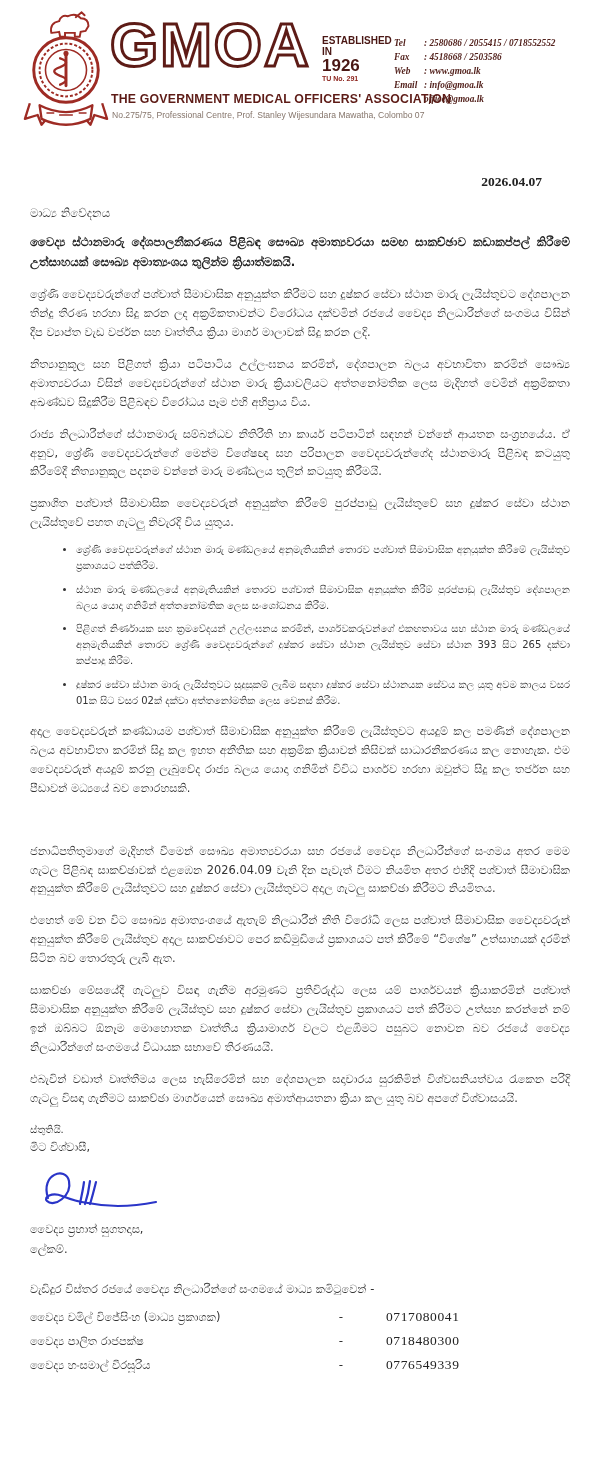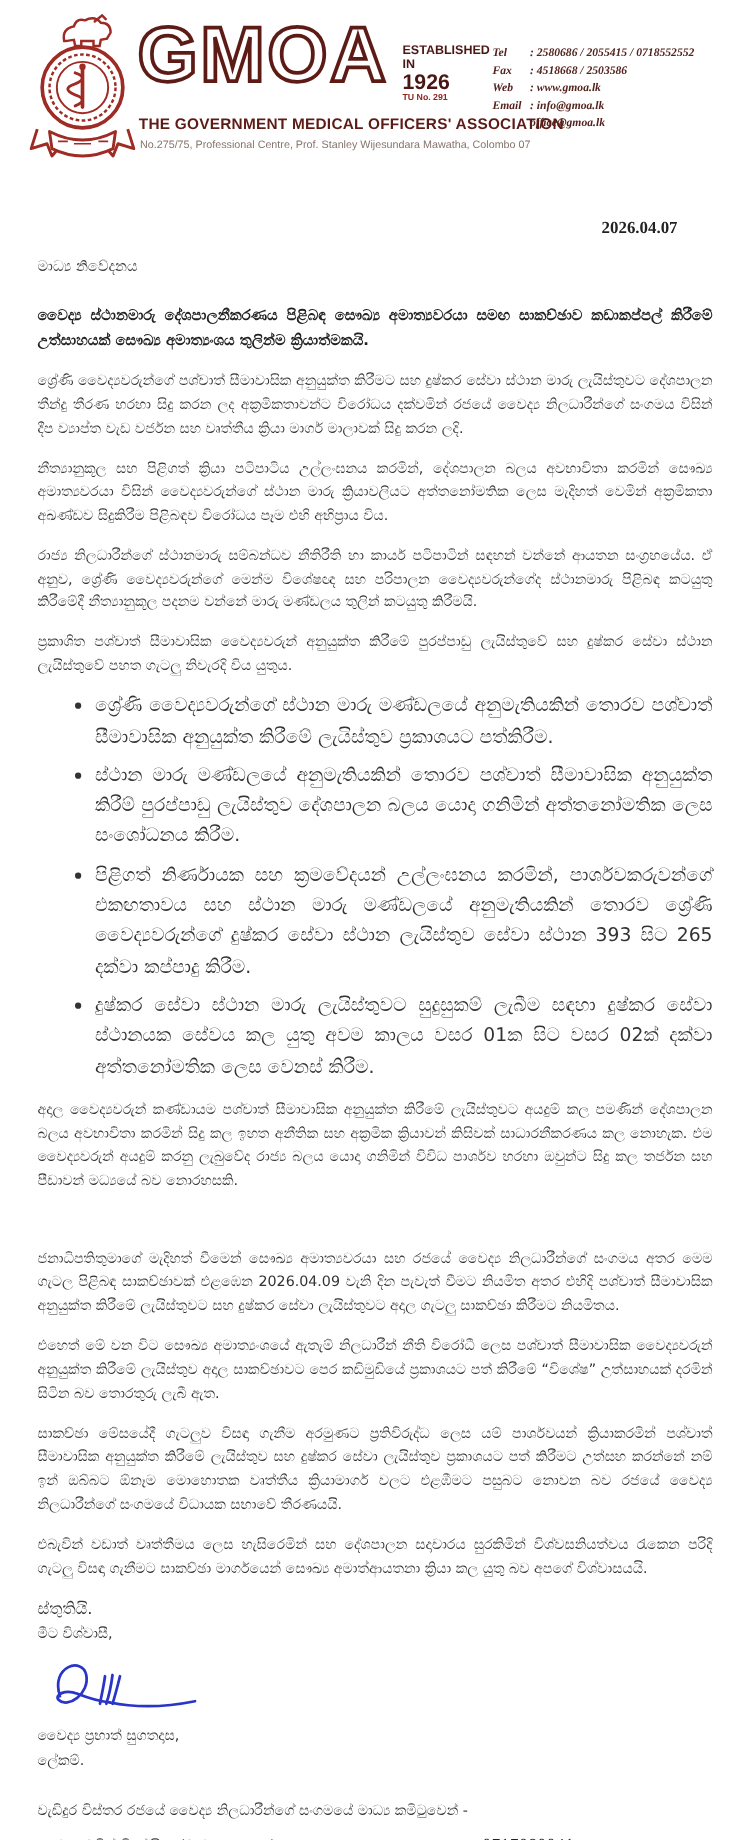--- a/index.html
+++ b/index.html
@@ -54,29 +54,29 @@
   .contact-row { display:flex; }
   .contact-label { width:30px; flex:0 0 30px; }
   .contact-value { flex:1; }
   .email-extra { padding-left:30px; }
 
   
   .body-col { padding:0 30px; }
   .date-line { text-align:right; padding-right:28px; margin-top:26px;
     font-family:"Liberation Serif",serif; font-size:13.5px; font-weight:bold; color:#222; }
   .doc-type { margin-top:16px; font-size:11.8px; color:#3a3a3a; }
-  .subject { margin-top:22px; font-size:11.8px; font-weight:bold; color:#222;
+  .subject { margin-top:12px; font-size:11.8px; font-weight:bold; color:#222;
     text-align:justify; line-height:1.7; }
   .para { margin-top:13px; font-size:11.4px; color:#333;
     text-align:justify; line-height:1.66; }
   .bullets { margin-top:10px; padding-left:46px; }
-  .bullets li { margin-top:7px; font-size:15px; color:#333;
+  .bullets li { margin-top:7px; font-size:10px; color:#333;
     text-align:justify; line-height:1.62; }
   .big-gap { margin-top:44px; }
-  .thanks { margin-top:16px; font-size:13px; color:#333; }
+  .thanks { margin-top:16px; font-size:10px; color:#333; }
   .closing { margin-top:4px; font-size:11.4px; color:#333; }
   .signature { margin:8px 0 0 2px; width:132px; height:56px; }
   .signatory { font-size:11.4px; color:#333; }
   .signatory-title { margin-top:6px; font-size:11.4px; color:#333; }
 
   .contacts-intro { margin-top:26px; font-size:11.4px; color:#333; }
   .committee { margin-top:14px; }
   .committee-row { display:grid; grid-template-columns:292px 38px 1fr;
     align-items:baseline; line-height:1.0; margin-bottom:10.5px; }
   .committee-name { font-size:11.4px; color:#333; }

